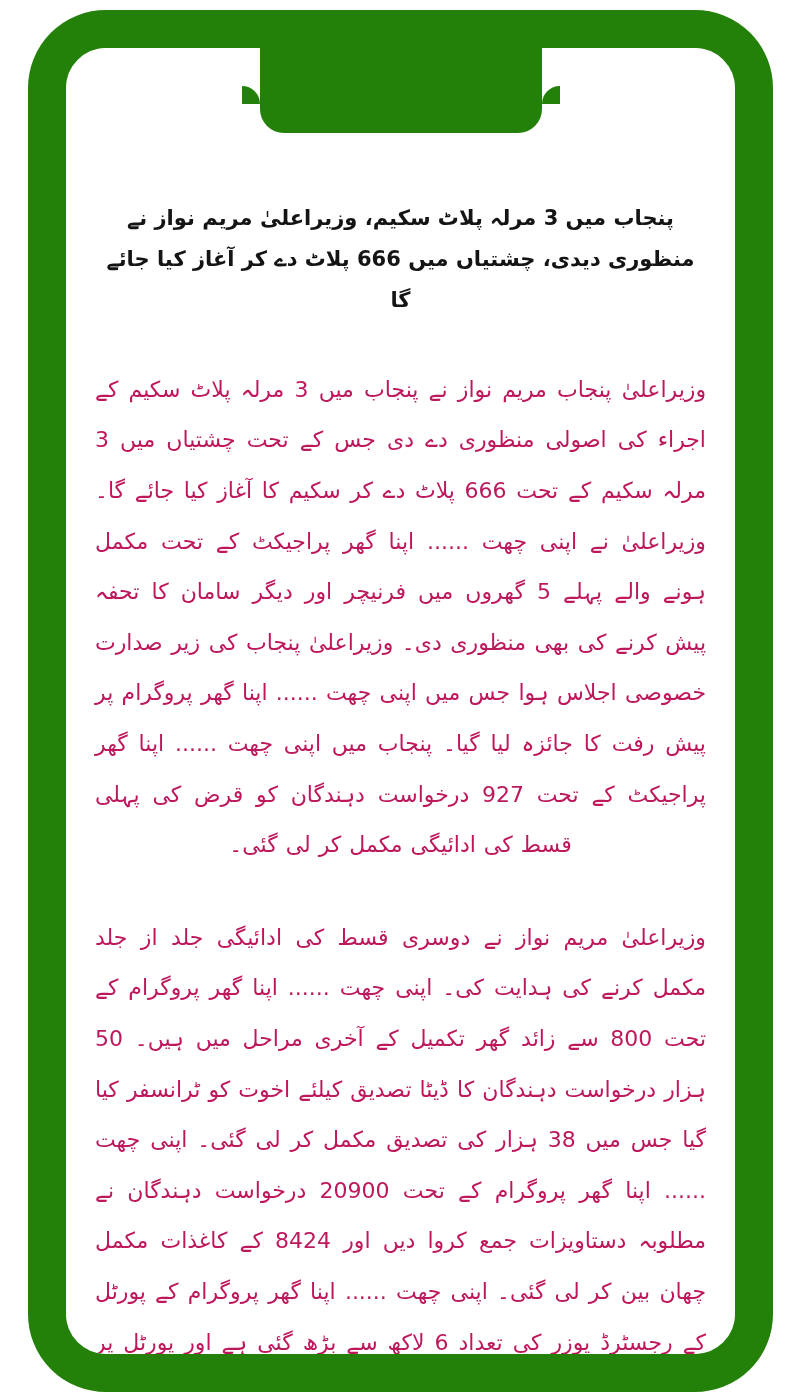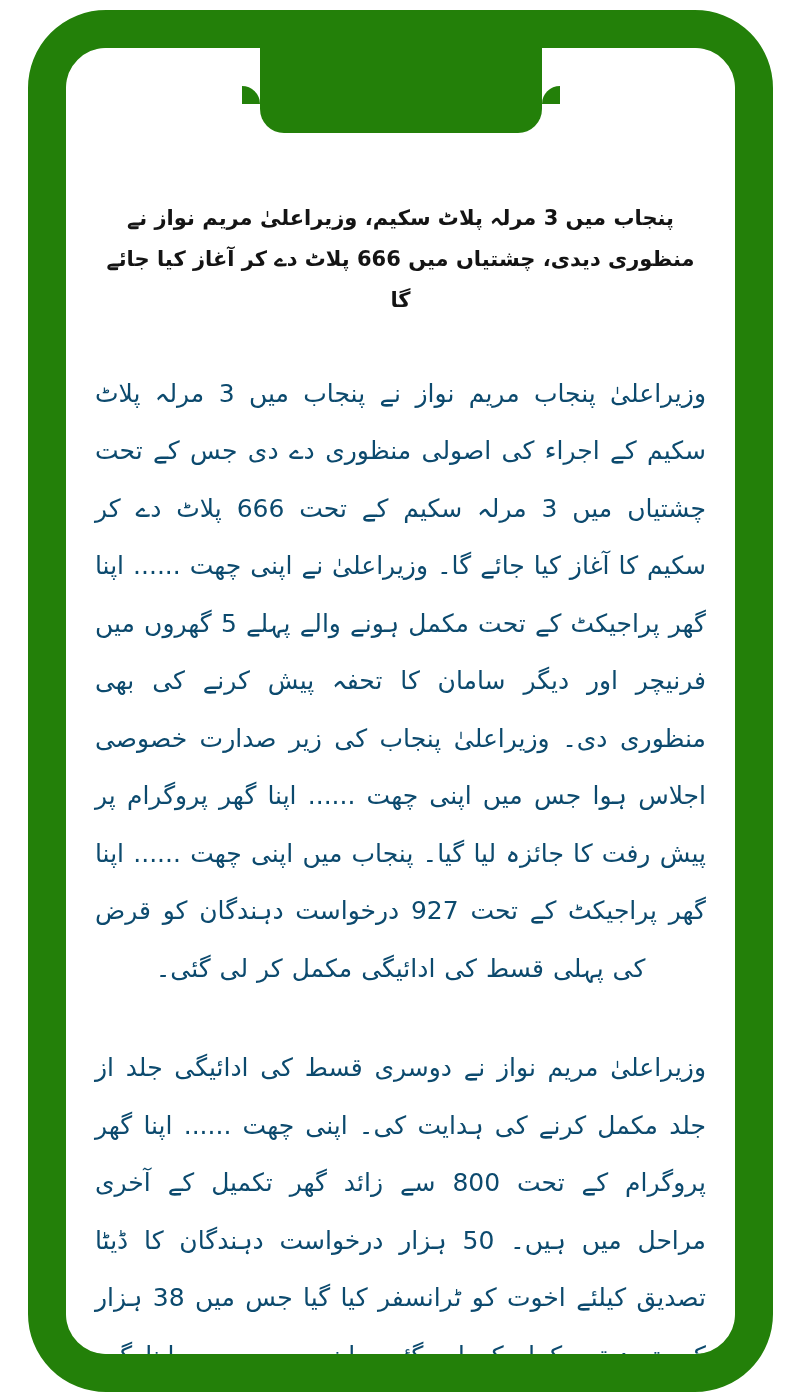--- a/index.html
+++ b/index.html
@@ -90,23 +90,23 @@
     font-size: 21px;
     line-height: 1.95;
     color: #141414;
     margin: 0 0 44px 0;
     text-align: center;
     letter-spacing: 0;
   }
 
   .body-para {
     font-family: "DejaVu Sans", "Liberation Sans", sans-serif;
-    font-size: 25px;
+    font-size: 22px;
     line-height: 2.3;
-    color: #0c4a6e;
+    color: #be185d;
     margin: 0 0 42px 0;
     text-align: justify;
     text-align-last: center;
     text-justify: inter-word;
     word-spacing: 1px;
   }
   .body-para:last-child {
     margin-bottom: 0;
   }
 </style>

